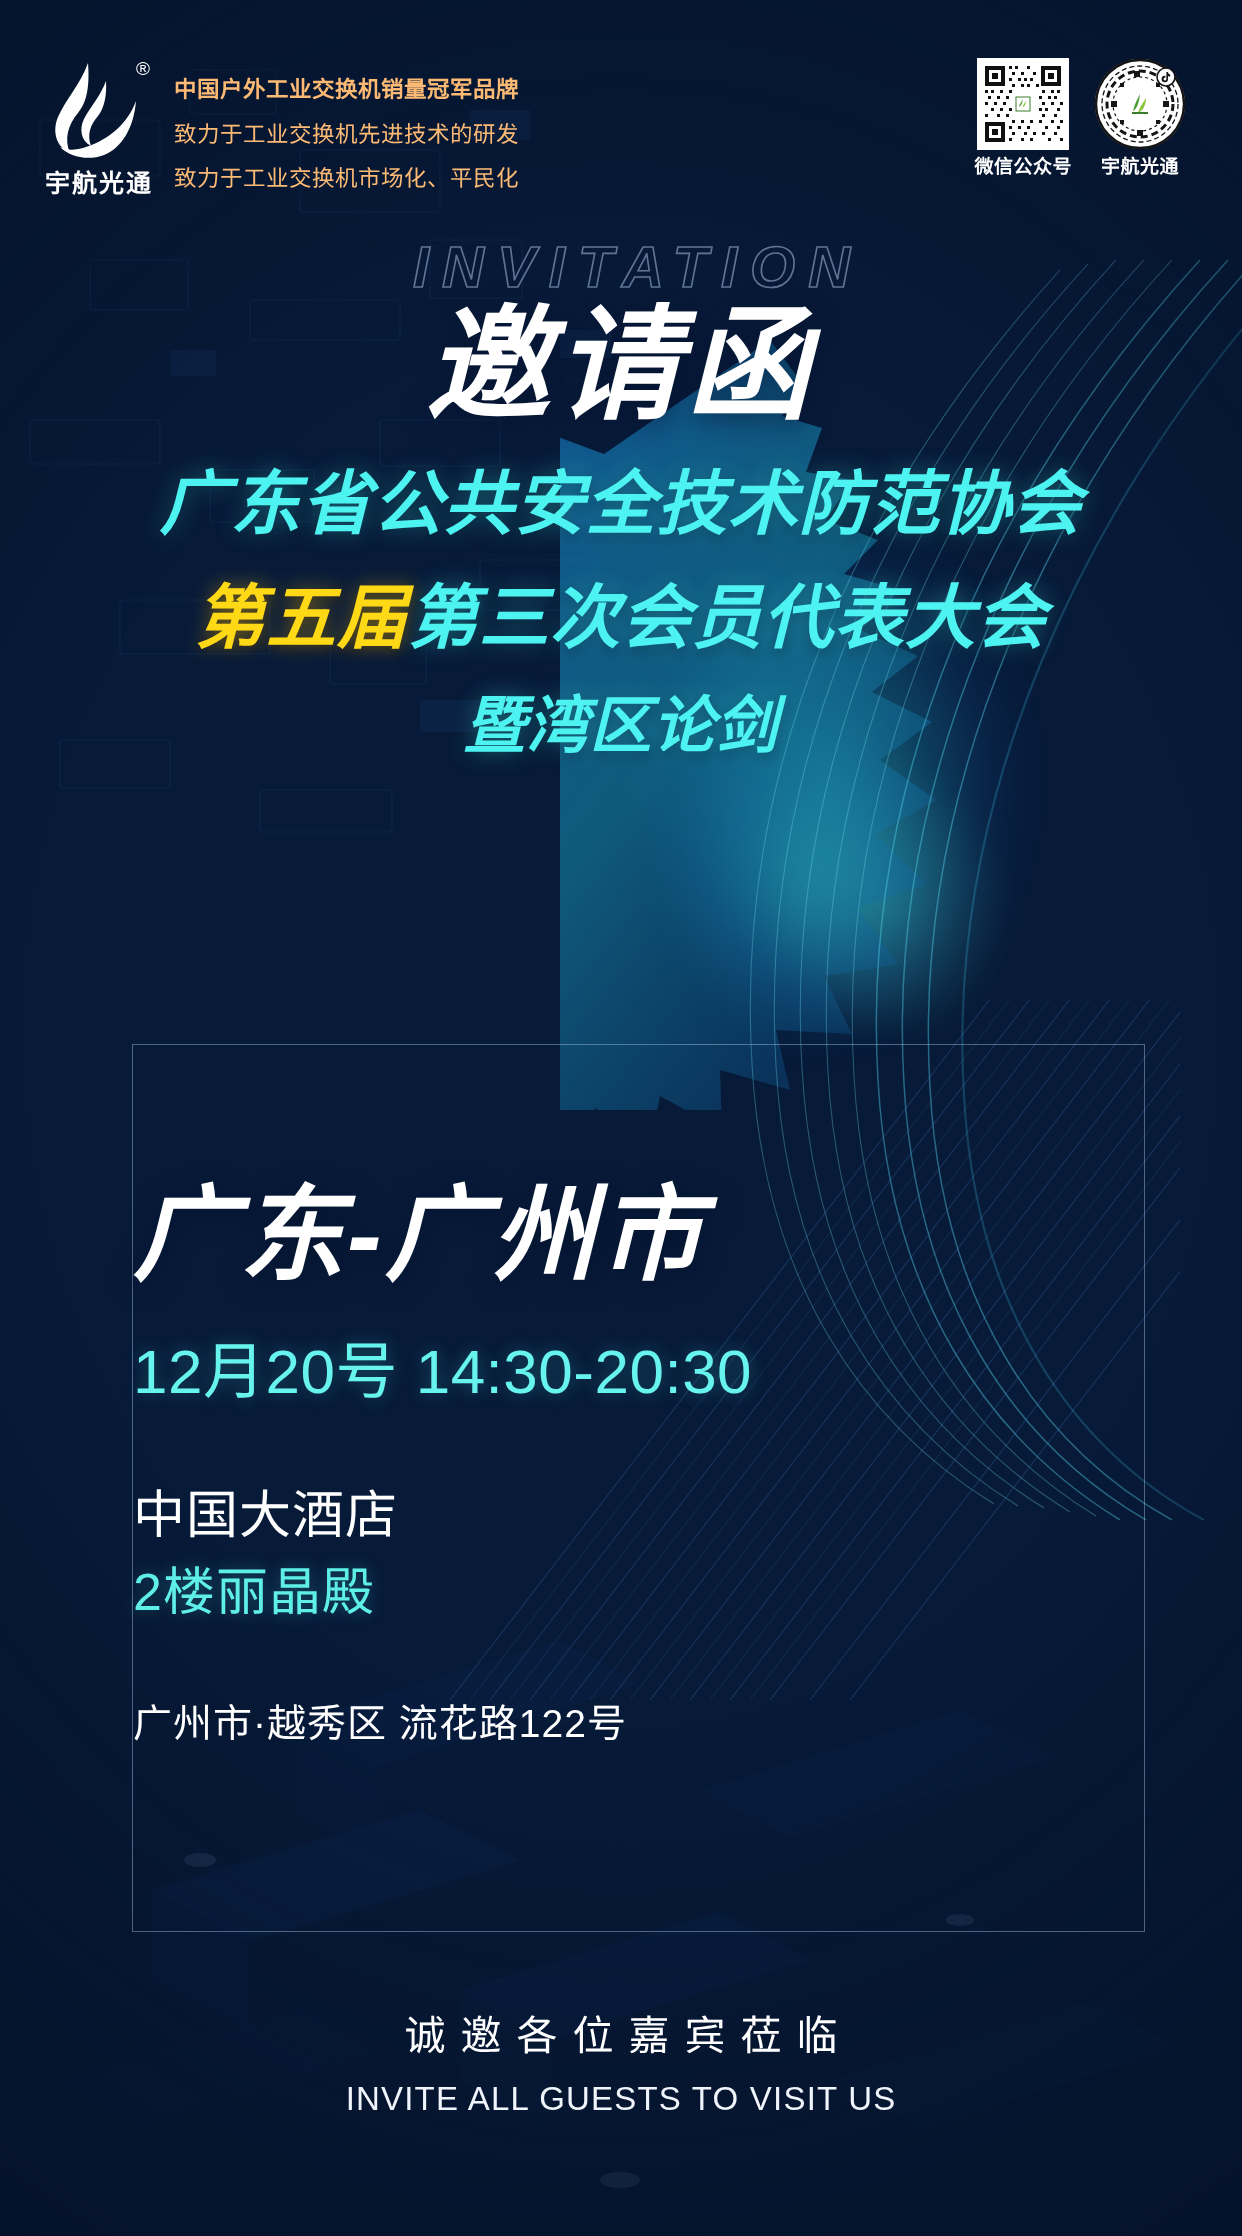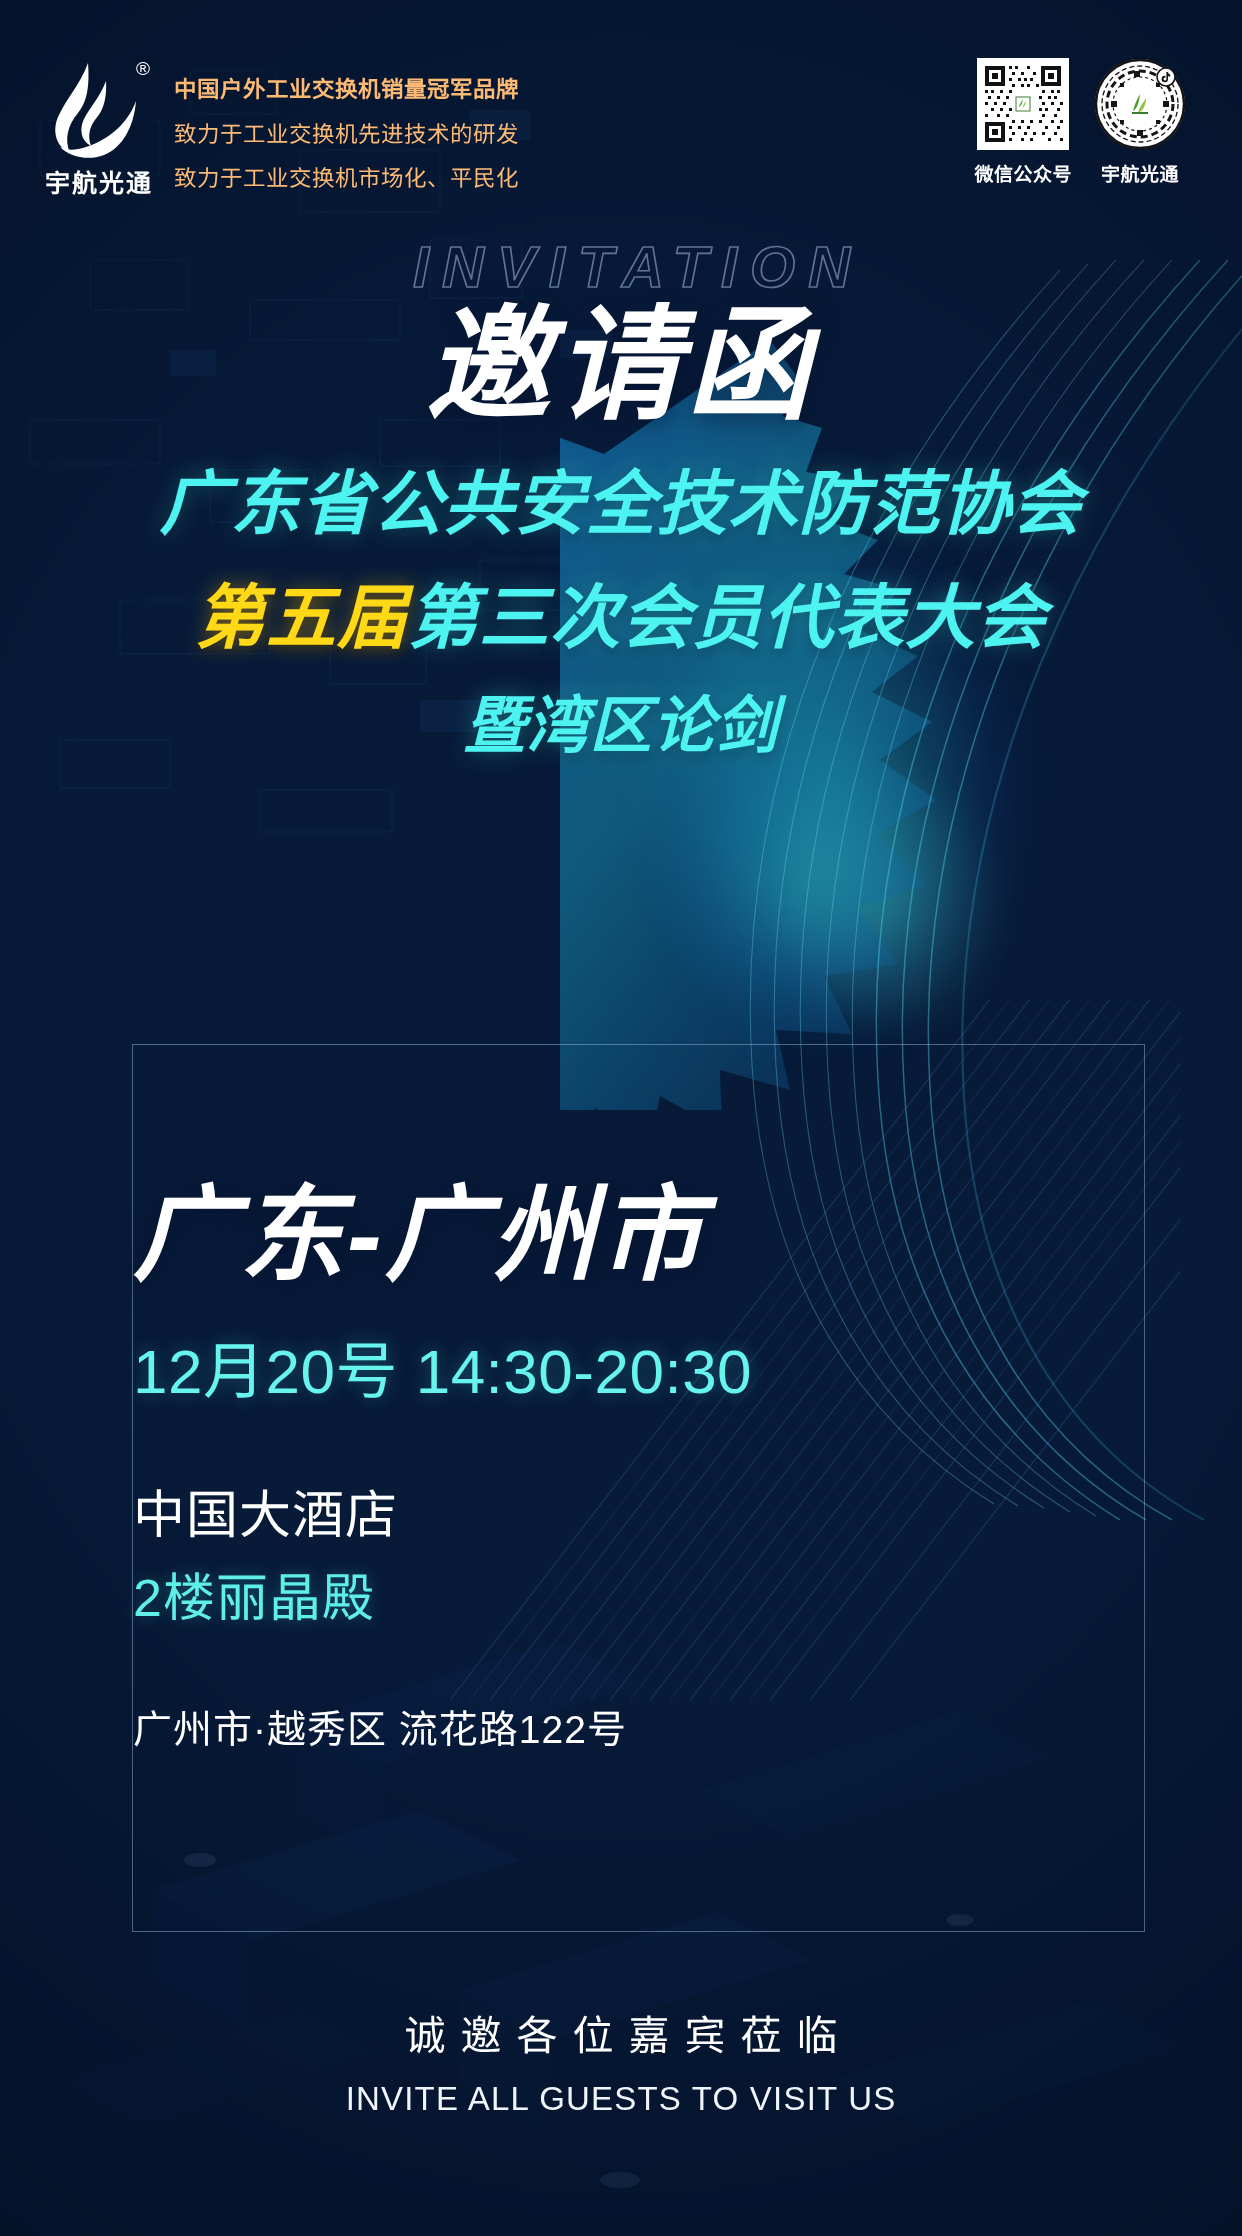--- a/index.html
+++ b/index.html
@@ -97,21 +97,21 @@
   .brand-line{
     color:#fdba74; font-size:22.5px; font-weight:700;
     letter-spacing:.5px; white-space:nowrap; line-height:1;
   }
   .brand-line.sub{ font-weight:500; }
 
   .qr-wrap{
     position:absolute; right:56px; top:58px;
     display:flex; gap:22px; align-items:flex-start;
   }
-  .qr-item{ display:flex; flex-direction:column; align-items:center; gap:9px; }
+  .qr-item{ display:flex; flex-direction:column; align-items:center; gap:1px; }
   .qr-box{
     width:92px; height:92px; background:#ffffff; padding:4px;
     position:relative;
   }
   .qr-box.round{ background:transparent; padding:0; }
   .qr-cap{ color:#fff; font-size:19px; font-weight:700; white-space:nowrap; letter-spacing:.5px; }
 
   
   .title-block{ position:absolute; left:0; top:238px; width:1242px; z-index:12; text-align:center; }
 
@@ -158,21 +158,21 @@
     font-size:62px; font-weight:400;
     color:#67f3ee; letter-spacing:.5px; line-height:1;
     text-shadow:0 0 18px rgba(70,235,228,.32);
   }
   .venue{
     margin-top:78px;
     font-size:52px; font-weight:400; color:#ffffff; line-height:1.32;
     letter-spacing:1px;
   }
   .hall{
-    margin-top:14px;
+    margin-top:8px;
     font-size:52px; font-weight:400; color:#5fefe9; line-height:1.32;
     letter-spacing:1px; text-shadow:0 0 16px rgba(70,235,228,.30);
   }
   .address{
     margin-top:66px;
     font-size:39px; font-weight:400; color:#ffffff; letter-spacing:1px;
   }
 
   
   .footer{

